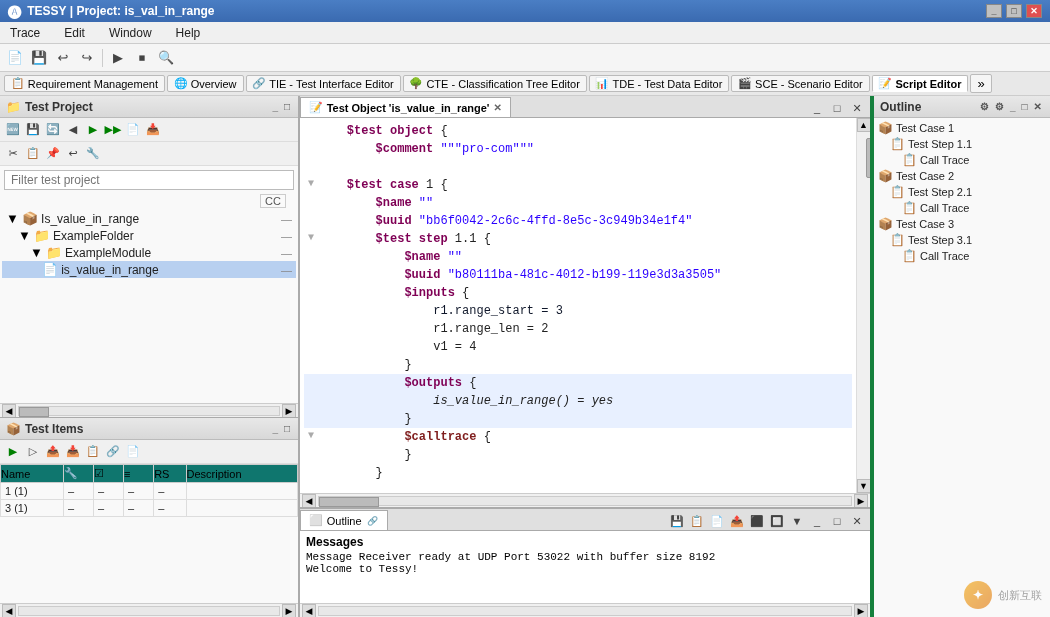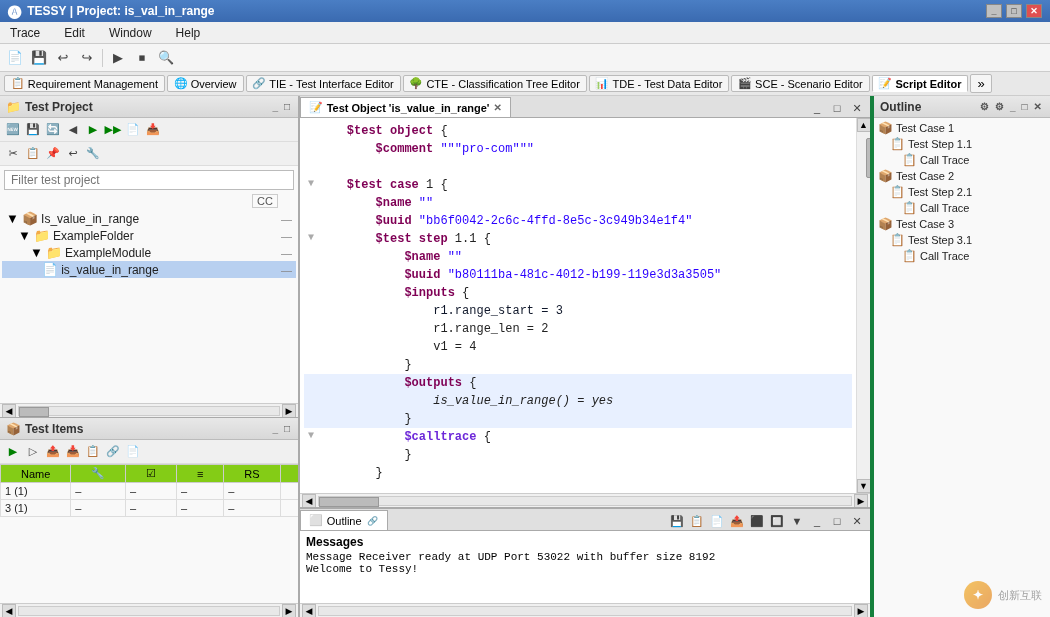--- a/index.html
+++ b/index.html
@@ -39,37 +39,37 @@
     .project-tree { flex: 1; overflow: auto; padding: 2px; min-height: 0; }
 
     
     .mini-toolbar { background: #f0f0f0; border-bottom: 1px solid #ddd; height: 24px; display: flex; align-items: center; padding: 0 4px; gap: 2px; }
     .mini-btn { width: 18px; height: 18px; display: flex; align-items: center; justify-content: center; border: 1px solid transparent; cursor: pointer; font-size: 11px; color: #444; border-radius: 2px; }
 
     
     .filter-input { width: 100%; border: 1px solid #bbb; padding: 2px 6px; font-size: 12px; color: #999; background: white; margin: 2px 0; }
 
     
-    .cc-area { display: flex; justify-content: flex-end; padding: 0 20px; }
+    .cc-area { display: flex; justify-content: flex-end; padding: 0 12px; }
     .cc-label { font-size: 11px; color: #555; border: 1px solid #ccc; padding: 0 4px; background: #fafafa; }
 
     
     .tree-item { display: flex; align-items: center; padding: 1px 0; padding-left: 4px; cursor: pointer; white-space: nowrap; }
     .tree-item.selected { background: #b8d0f0; }
     .tree-icon { margin-right: 3px; font-size: 13px; }
     .tree-label { font-size: 12px; color: #222; }
     .tree-dash { margin-left: auto; color: #888; font-size: 11px; padding-right: 4px; }
 
     
     .test-items-panel { display: flex; flex-direction: column; height: 200px; border-top: 1px solid #aaa; }
     .test-items-toolbar { background: #f0f0f0; border-bottom: 1px solid #ddd; height: 24px; display: flex; align-items: center; padding: 0 4px; gap: 2px; }
 
     
     .items-table { width: 100%; border-collapse: collapse; font-size: 11px; }
-    .items-table th { background: #84cc16; border: 1px solid #ccc; padding: 2px 20px; text-align: left; font-weight: normal; font-size: 11px; white-space: nowrap; }
+    .items-table th { background: #0f766e; border: 1px solid #ccc; padding: 2px 0; text-align: left; font-weight: normal; font-size: 11px; white-space: nowrap; }
     .items-table td { border: 1px solid #ddd; padding: 2px 4px; white-space: nowrap; color: #222; }
 
     
     .center-panel { flex: 1; display: flex; flex-direction: column; min-width: 0; }
 
     
     .editor-tabs { height: 22px; background: #e0e0e0; display: flex; align-items: flex-end; border-bottom: 1px solid #aaa; }
     .editor-tab { padding: 2px 8px; border: 1px solid #aaa; border-bottom: none; background: #d0d0d0; font-size: 11px; cursor: pointer; display: flex; align-items: center; gap: 4px; height: 20px; }
     .editor-tab.active { background: white; font-weight: bold; }
     .editor-tab-close { font-size: 10px; color: #666; cursor: pointer; }
@@ -393,21 +393,21 @@
               <div class="code-line highlighted">
                 <span class="fold-marker"> </span>
                 <span class="code-line-content">&nbsp;&nbsp;&nbsp;&nbsp;&nbsp;&nbsp;&nbsp;&nbsp;&nbsp;&nbsp;&nbsp;&nbsp;&nbsp;&nbsp;&nbsp;&nbsp;<span style="color:#222;font-style:italic;">is_value_in_range()&nbsp;=&nbsp;yes</span></span>
               </div>
               <div class="code-line highlighted">
                 <span class="fold-marker"> </span>
                 <span class="code-line-content">&nbsp;&nbsp;&nbsp;&nbsp;&nbsp;&nbsp;&nbsp;&nbsp;&nbsp;&nbsp;&nbsp;&nbsp;<span style="color:#222;">}</span></span>
               </div>
               <div class="code-line">
                 <span class="fold-marker">▼</span>
-                <span class="code-line-content">&nbsp;&nbsp;&nbsp;&nbsp;&nbsp;&nbsp;&nbsp;&nbsp;&nbsp;&nbsp;&nbsp;&nbsp;<span style="color:#6d28d9;font-weight:bold;">$calltrace</span><span style="color:#222;">&nbsp;{</span></span>
+                <span class="code-line-content">&nbsp;&nbsp;&nbsp;&nbsp;&nbsp;&nbsp;&nbsp;&nbsp;&nbsp;&nbsp;&nbsp;&nbsp;<span style="color:#7f1d1d;font-weight:bold;">$calltrace</span><span style="color:#222;">&nbsp;{</span></span>
               </div>
               <div class="code-line">
                 <span class="fold-marker"> </span>
                 <span class="code-line-content">&nbsp;&nbsp;&nbsp;&nbsp;&nbsp;&nbsp;&nbsp;&nbsp;&nbsp;&nbsp;&nbsp;&nbsp;<span style="color:#222;">}</span></span>
               </div>
               <div class="code-line">
                 <span class="fold-marker"> </span>
                 <span class="code-line-content">&nbsp;&nbsp;&nbsp;&nbsp;&nbsp;&nbsp;&nbsp;&nbsp;<span style="color:#222;">}</span></span>
               </div>
             </div>

